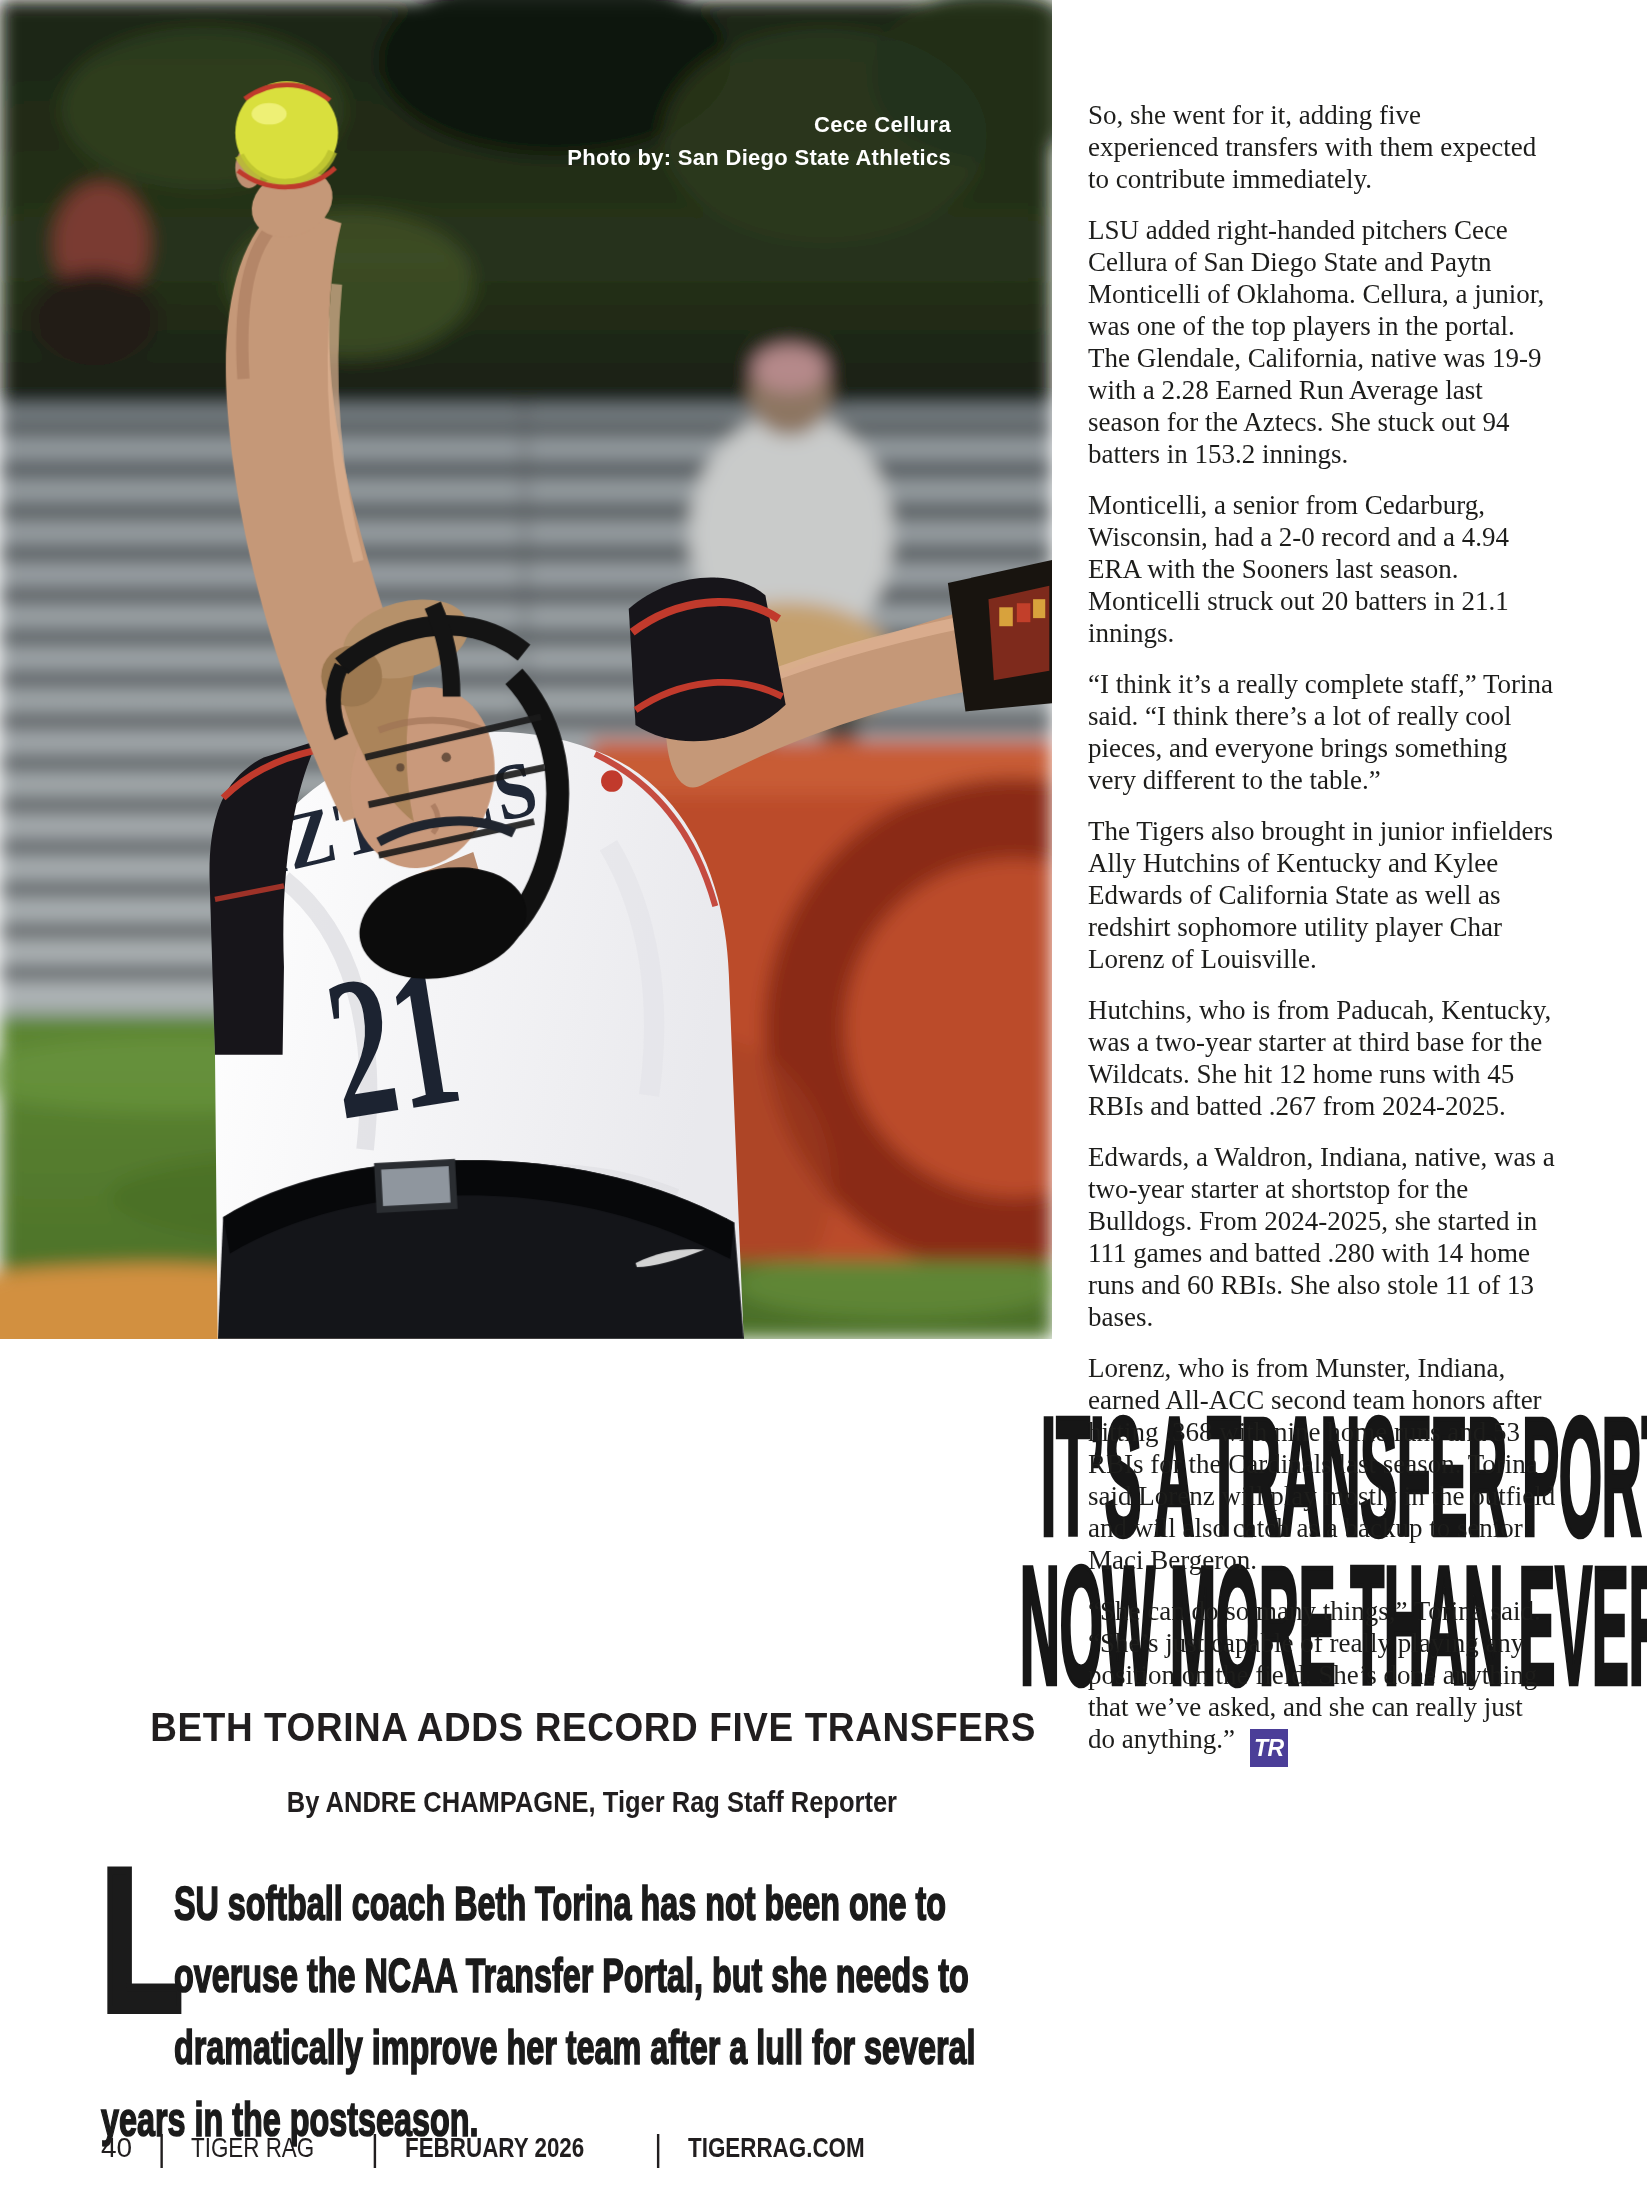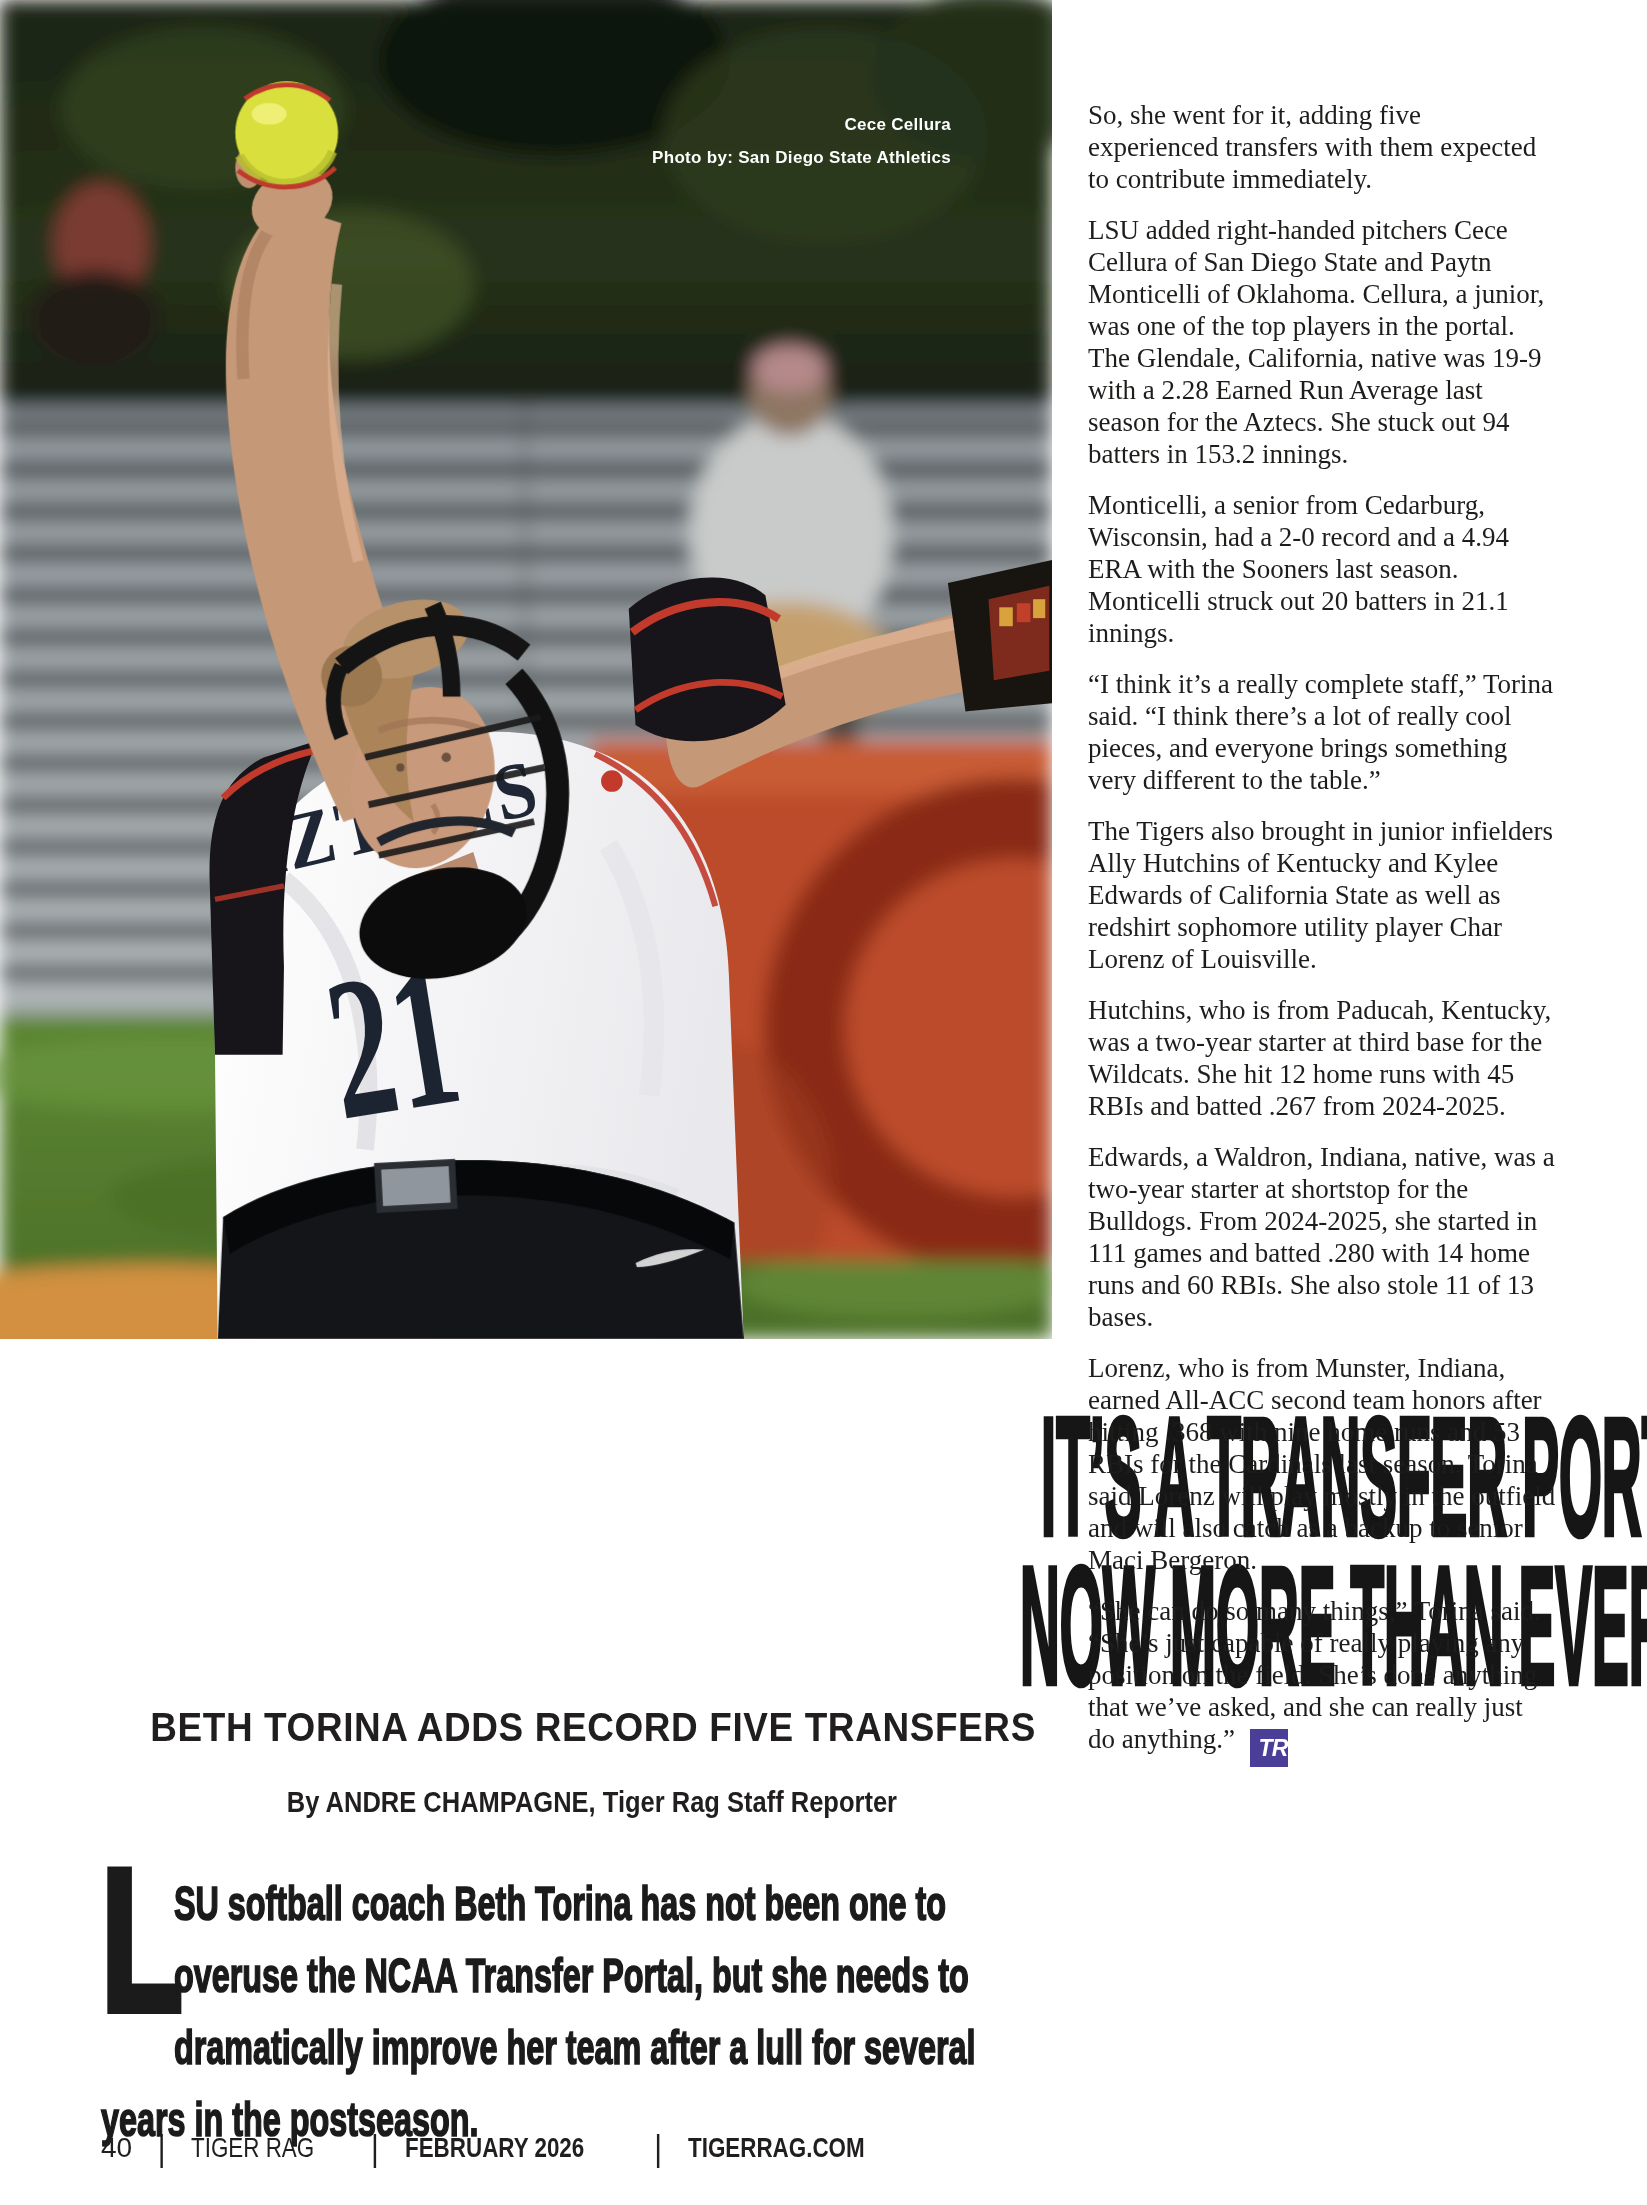--- a/index.html
+++ b/index.html
@@ -3,21 +3,21 @@
 <meta charset="utf-8">
 <style>
   html,body{margin:0;padding:0;background:#ffffff;}
   .page{position:relative;width:1648px;height:2205px;background:#ffffff;overflow:hidden;
         font-family:"Liberation Sans",sans-serif;color:#1f1f1d;}
 
   
   .photo{position:absolute;left:0;top:0;width:1052px;height:1339px;overflow:hidden;}
   .photo svg{display:block;}
   .photo-credit{position:absolute;top:108px;right:101px;width:514px;text-align:right;
-        color:#ffffff;font-weight:700;font-size:17px;line-height:33px;letter-spacing:0.3px;}
+        color:#ffffff;font-weight:700;font-size:22px;line-height:33px;letter-spacing:0.3px;}
 
   
   .headline{position:absolute;left:101px;top:1405px;width:967px;text-align:center;color:#161616;}
   .hl-line{display:block;height:149px;line-height:143px;white-space:nowrap;}
   .hl-line span{display:inline-block;transform:scaleX(0.33);transform-origin:center;
         font-weight:700;font-size:169px;letter-spacing:-1.4px;
         -webkit-text-stroke:4.7px #161616;}
 
   .subhead{position:absolute;left:101px;top:1704px;width:967px;text-align:center;color:#211e1f;}
   .subhead span{display:inline-block;transform:scaleX(0.9);transform-origin:center;
@@ -34,21 +34,21 @@
   .dropcap{float:left;width:101px;height:146px;font-size:203px;line-height:146px;
         -webkit-text-stroke:8px #1b1b1b;margin-right:9.5px;}
 
   
   .col{position:absolute;left:1088px;top:93px;width:468px;
         font-family:"Liberation Serif",serif;font-size:27px;line-height:32px;color:#1d1d1b;
         text-align:left;hyphens:auto;}
   .body-para{margin:6px 0 19px 0;}
   .endmark{display:inline-block;width:38px;height:38px;background:var(--endmark-bg,#4b3e98);
         color:#ffffff;font-family:"Liberation Sans",sans-serif;font-style:italic;font-weight:700;
-        font-size:23px;line-height:38px;text-align:right;letter-spacing:-0.7px;
+        font-size:23px;line-height:38px;text-align:center;letter-spacing:-0.7px;
         vertical-align:-8px;margin-left:8px;}
 
   
   .footer{position:absolute;left:101px;top:2131px;display:flex;align-items:center;gap:23px;
         font-size:28px;color:#211e1f;}
   .footer .sep{display:inline-block;transform:scaleY(1.25);font-weight:400;color:#211e1f;
         font-size:30px;padding:0 2.7px;}
   .f-cond{display:inline-block;transform:scaleX(0.8);transform-origin:left center;white-space:nowrap;}
   .f-bold{font-weight:700;}
 </style>

